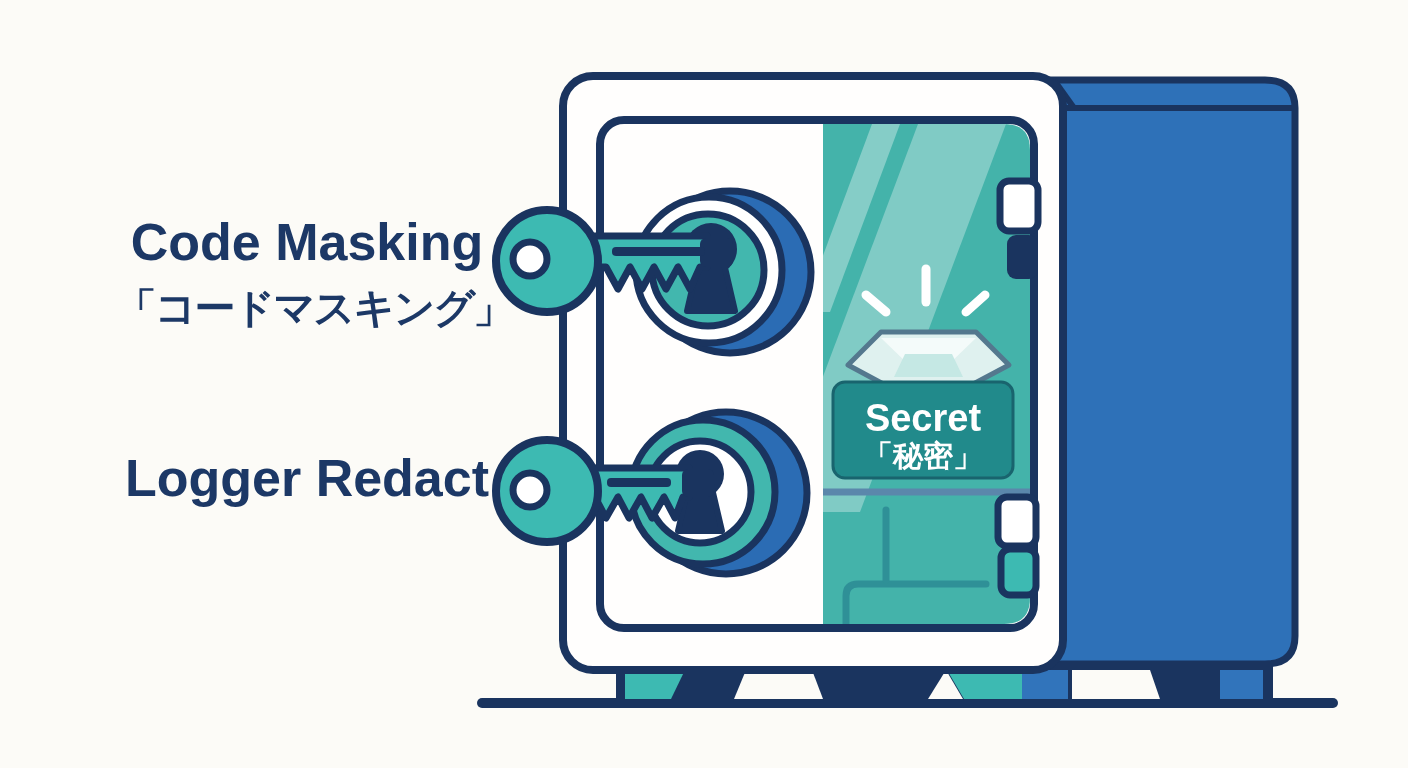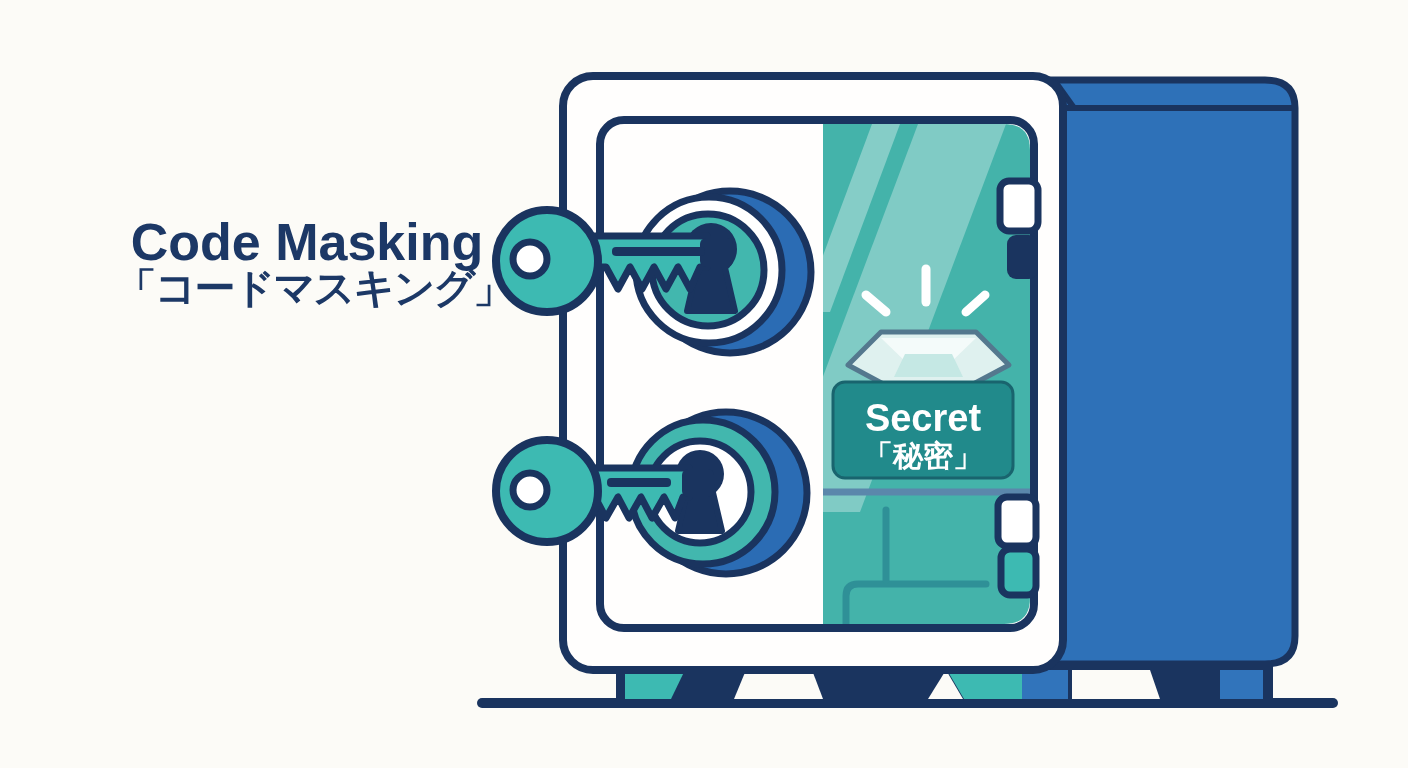--- a/index.html
+++ b/index.html
@@ -24,21 +24,21 @@
     font-weight:bold;
     line-height:1.0;
   }
   .label-en{
     font-size:52px;
     letter-spacing:0px;
     white-space:nowrap;
   }
   .label-ja{
     font-size:41px;
-    margin-top:0;
+    margin-top:20px;
     letter-spacing:-2px;
     white-space:nowrap;
   }
   .lb1{left:77px;top:216px;}
   .lb2{left:77px;top:452px;}
   .lb1 .label-ja{padding-left:14px;}
   .lb2 .label-ja{padding-left:28px;}
   .svg-text{
     font-family:"Liberation Sans","DejaVu Sans",sans-serif;
     font-weight:bold;
@@ -48,20 +48,21 @@
 </head>
 <body>
 
 <div class="stage">
 
   <div class="label-block lb1">
     <div class="label-en">Code Masking</div>
     <div class="label-ja">「コードマスキング」</div>
   </div>
   <div class="label-block lb2">
+    <div class="label-en">Logger Redact</div>
   </div>
 
   <svg class="illustration-svg" viewBox="0 0 1408 768">
     <defs>
       <clipPath id="glassClip">
         <path d="M 823 124 L 1004 124 Q 1030 124 1030 150 L 1030 598 Q 1030 624 1004 624 L 823 624 Z"></path>
       </clipPath>
     </defs>
 
     <rect x="477" y="698" width="861" height="10" rx="5" fill="#1a345f"></rect>

